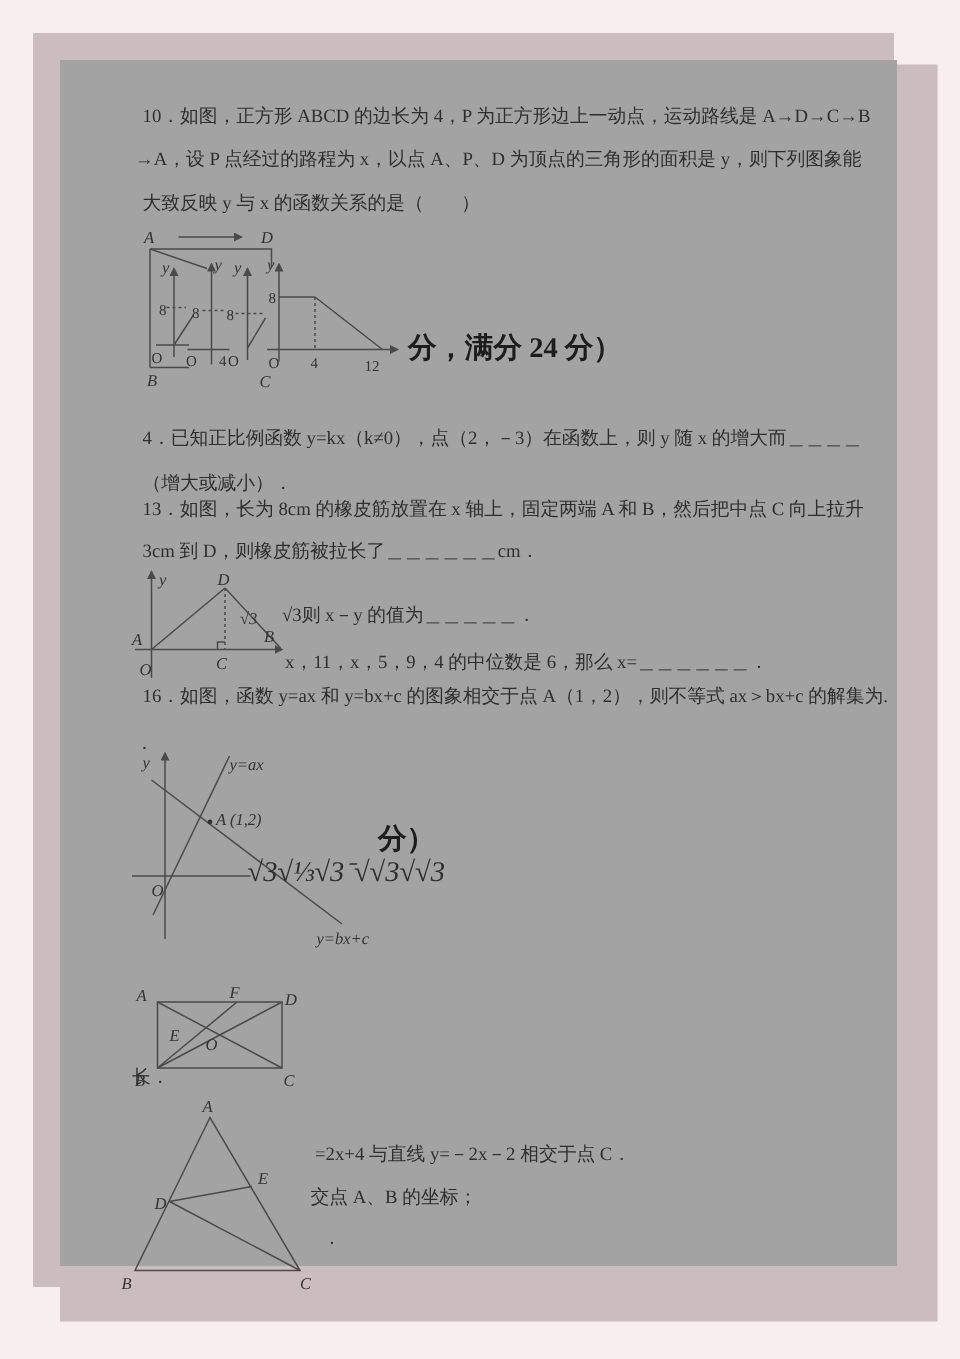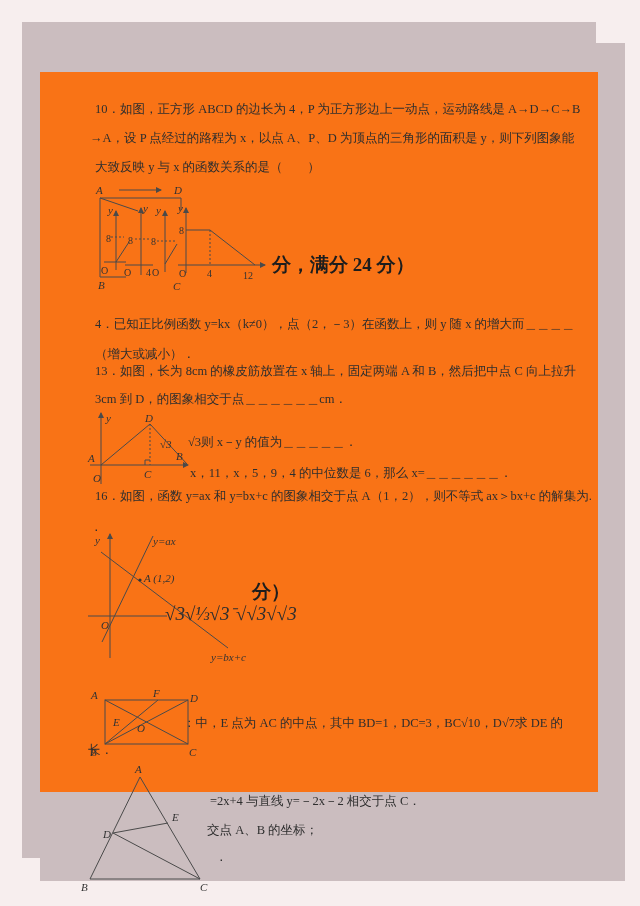--- a/index.html
+++ b/index.html
@@ -2,21 +2,21 @@
 <html><head>
 <meta charset="utf-8">
 <style>
   html,body{margin:0;padding:0;}
   body{
     width:640px;height:906px;position:relative;overflow:hidden;
     background:#f7eeee;
     font-family:"Liberation Serif", serif;
   }
   .shadow{position:absolute;background:#cbbdbf;}
-  #paper{position:absolute;left:40px;top:40px;width:558px;height:720px;background:#f97316;margin-top:32px;}
+  #paper{position:absolute;left:40px;top:40px;width:558px;height:804px;background:#a3a3a3;}
   .tl{position:absolute;white-space:nowrap;font-size:12.5px;line-height:1.15;color:#2e2e2e;}
   .b{font-weight:bold;font-size:19px;color:#1d1d1d;}
   .rad{font-size:19px;font-style:italic;}
   .fig{position:absolute;overflow:visible;}
   .fig line,.fig path,.fig rect,.fig polyline,.fig polygon{stroke:#4a4a4a;stroke-width:1;fill:none;}
   .fig .dash{stroke-dasharray:2,2;}
   .fig text{font:italic 11px "Liberation Serif", serif;fill:#333333;}
   .fig text.n{font-style:normal;font-size:10px;}
   .fig .dot{fill:#333;stroke:none;}
   .fig marker path{fill:#4a4a4a;stroke:none;}
@@ -81,21 +81,21 @@
     <line x1="83" y1="80" x2="170" y2="80" marker-end="url(#ah1)"></line>
     <text class="n" x="84" y="92">O</text>
     <text class="n" x="112" y="92">4</text>
     <text class="n" x="148" y="94">12</text>
   </svg>
   <div class="tl b" style="left:232px;top:182px;">分，满分 24 分）</div>
 
   <div class="tl" style="left:55px;top:245px;">4．已知正比例函数 y=kx（k≠0），点（2，－3）在函数上，则 y 随 x 的增大而＿＿＿＿</div>
   <div class="tl" style="left:55px;top:275px;text-align:right;">（增大或减小）．</div>
   <div class="tl" style="left:55px;top:292px;">13．如图，长为 8cm 的橡皮筋放置在 x 轴上，固定两端 A 和 B，然后把中点 C 向上拉升</div>
-  <div class="tl" style="left:55px;top:320px;">3cm 到 D，的图象相交于点＿＿＿＿＿＿cm．</div>
+  <div class="tl" style="left:55px;top:320px;">3cm 到 D，则橡皮筋被拉长了＿＿＿＿＿＿cm．</div>
 
   <svg class="fig" style="left:48px;top:338px;" width="112" height="82" viewBox="0 0 112 82">
     <defs>
       <marker id="ah2" markerWidth="6" markerHeight="6" refX="5" refY="3" orient="auto">
           <path d="M0,0 L6,3 L0,6 z"></path>
         </marker>
     </defs>
     <line x1="13" y1="74" x2="13" y2="3" marker-end="url(#ah2)"></line>
     <text x="18" y="12">y</text>
     <line x1="2" y1="55" x2="100" y2="55" marker-end="url(#ah2)"></line>
@@ -142,21 +142,20 @@
     <line x1="15" y1="57" x2="98" y2="13"></line>
     <line x1="15" y1="57" x2="68" y2="13"></line>
     <text x="1" y="12">A</text>
     <text x="63" y="10">F</text>
     <text x="100" y="15">D</text>
     <text x="0" y="69">B</text>
     <text x="99" y="69">C</text>
     <text x="47" y="45">O</text>
     <text x="23" y="39">E</text>
   </svg>
-  <div class="tl" style="left:143px;top:644px;">：中，E 点为 AC 的中点，其中 BD=1，DC=3，BC√10，D√7求 DE 的</div>
   <div class="tl" style="left:48px;top:671px;">长．</div>
 
   <svg class="fig" style="left:40px;top:688px;" width="138" height="136" viewBox="0 0 138 136">
     <polygon points="60,17 10,119 120,119"></polygon>
     <line x1="33" y1="73" x2="88" y2="63"></line>
     <line x1="33" y1="73" x2="120" y2="119"></line>
     <text x="55" y="13">A</text>
     <text x="1" y="131">B</text>
     <text x="120" y="131">C</text>
     <text x="23" y="78">D</text>

